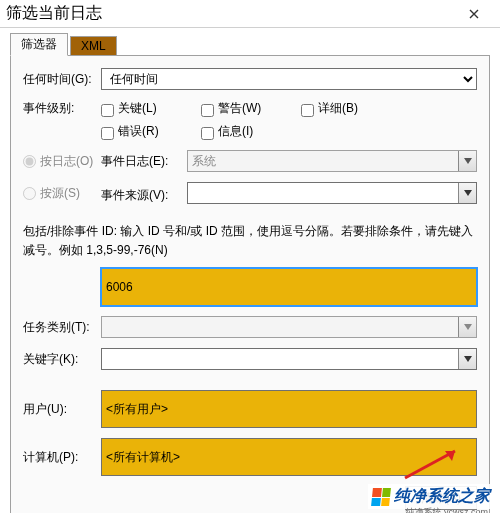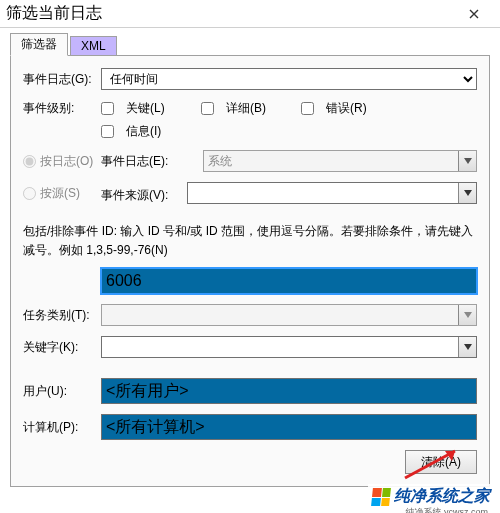--- a/index.html
+++ b/index.html
@@ -36,21 +36,21 @@
     display: flex;
     align-items: flex-end;
     border-bottom: 1px solid #a0a0a0;
     height: 22px;
   }
   .tab {
     border: 1px solid #a0a0a0;
     border-bottom: none;
     padding: 2px 10px 2px 10px;
     margin-right: 2px;
-    background: #c4b5fd;
+    background: #a16207;
     position: relative;
     cursor: pointer;
   }
   .tab.active {
     background: #fafafa;
     top: 1px;
     border-bottom: 1px solid #fafafa;
   }
   .panel {
     border: 1px solid #a0a0a0;
@@ -100,48 +100,48 @@
     display: flex; align-items: center; justify-content: center;
   }
   .combo-btn svg { width: 8px; height: 6px; }
   .checks {
     display: flex;
     flex-wrap: wrap;
     gap: 6px 20px;
   }
   .check {
     display: flex;
-    align-items: center;
-    gap: 12px;
+    align-items: flex-end;
+    gap: 4px;
     min-width: 80px;
     cursor: pointer;
   }
   .check input {
     width: 13px; height: 13px;
     margin: 0;
   }
   .radio {
     display: flex;
     align-items: center;
     gap: 4px;
     color: #888;
   }
   .radio input { margin: 0; width: 13px; height: 13px; }
   .hint {
     margin: 18px 0 8px 0;
     line-height: 1.6;
   }
   .text-input {
     width: 100%;
-    height: 26px;
+    height: 38px;
     border: 1px solid #707070;
     padding: 0 4px;
     font-family: inherit;
-    font-size: 16px;
-    background: #0369a1;
+    font-size: 12px;
+    background: #eab308;
   }
   .text-input.focused {
     border: 1px solid #3399ff;
     outline: 1px solid #3399ff;
   }
   .btn {
     height: 24px;
     min-width: 72px;
     border: 1px solid #888;
     background: linear-gradient(#f8f8f8,#e4e4e4);
@@ -211,35 +211,39 @@
 
 <div class="content">
   <div class="tabs">
     <div class="tab active">筛选器</div>
     <div class="tab">XML</div>
   </div>
 
   <div class="panel">
 
     <div class="row">
-      <div class="label-col">事件日志(G):</div>
+      <div class="label-col">任何时间(G):</div>
       <div class="field-col">
         <select class="combo">
           <option>任何时间</option>
         </select>
       </div>
     </div>
 
     <div class="row" style="align-items:flex-start">
       <div class="label-col">事件级别:</div>
       <div class="field-col">
         <div class="checks">
           <label class="check">
             <input type="checkbox" style="">
             <span>关键(L)</span>
+          </label>
+          <label class="check">
+            <input type="checkbox" style="">
+            <span>警告(W)</span>
           </label>
           <label class="check">
             <input type="checkbox" style="">
             <span>详细(B)</span>
           </label>
           <label class="check" style="width:100%;max-width:80px">
             <input type="checkbox" style="">
             <span>错误(R)</span>
           </label>
           <label class="check">
@@ -250,21 +254,21 @@
       </div>
     </div>
 
     <div class="row">
       <div class="label-col disabled">
         <label class="radio">
           <input type="radio" checked="" disabled="" style="">
           <span>按日志(O)</span>
         </label>
       </div>
-      <div class="field-col" style="display:flex;gap:24px;align-items:center">
+      <div class="field-col" style="display:flex;gap:8px;align-items:center">
         <span style="width:78px">事件日志(E):</span>
         <div class="combo-like disabled" style="flex:1">
           <span>系统</span>
           <div class="combo-btn">
               <svg viewBox="0 0 8 6">
                 <path d="M0 0 L8 0 L4 6 Z" fill="#555"></path>
               </svg>
             </div>
         </div>
       </div>

